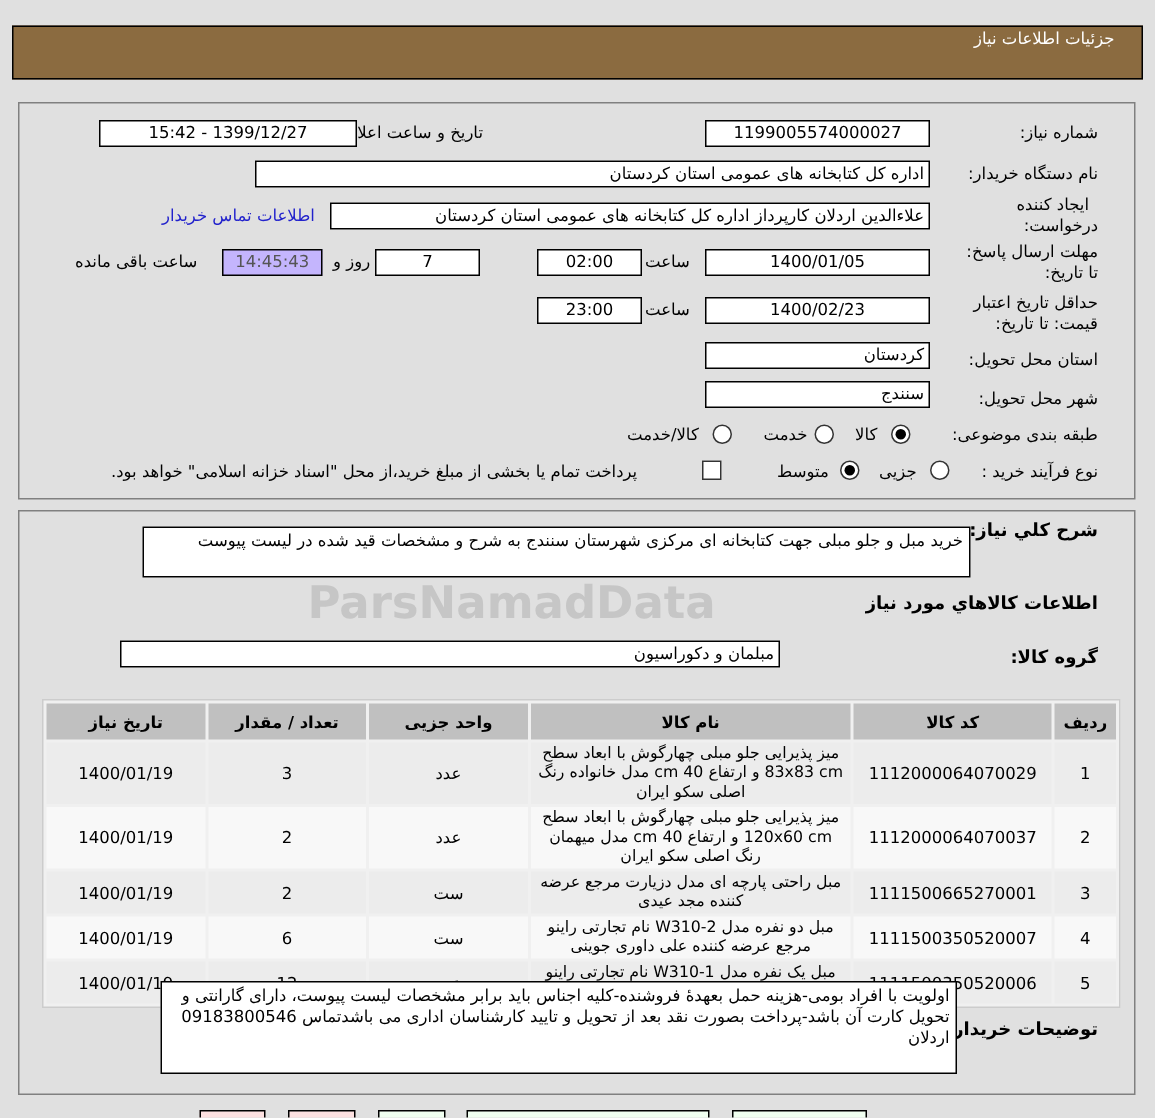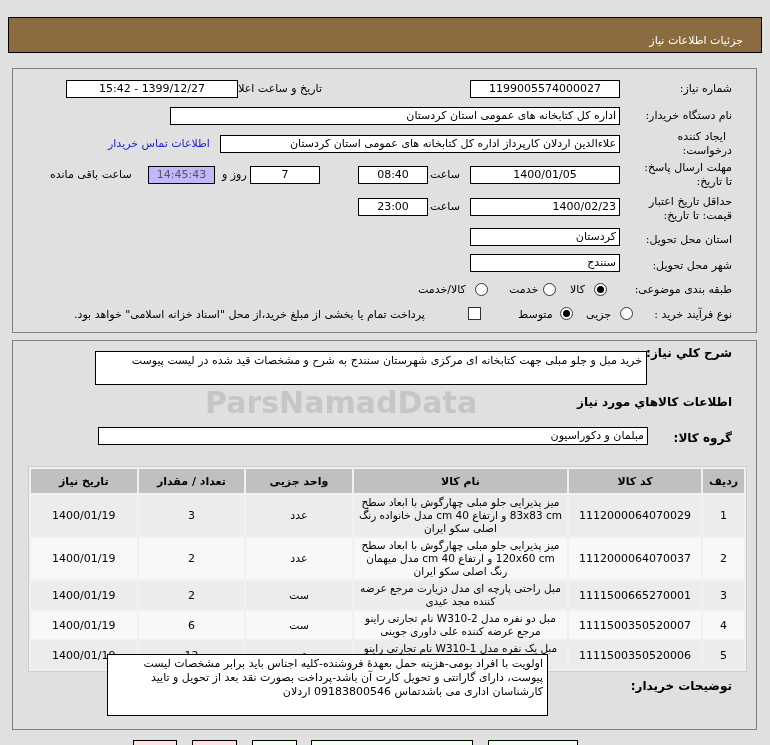--- a/index.html
+++ b/index.html
@@ -9,21 +9,21 @@
     background: #e0e0e0;
     font-family: "DejaVu Sans", sans-serif;
     font-size: 11px; color: #000;
     direction: rtl; position: relative;
   }
   .page-header {
     position: absolute; left: 8px; top: 17px; width: 754px; height: 36px;
     background: #8b6b40; border: 1px solid #000;
   }
   .page-header span {
-    position: absolute; right: 18px; top: 16px;
+    position: absolute; right: 18px; top: 1px;
     color: #fff; font-size: 11px;
   }
   .panel {
     position: absolute; border: 1px solid #808080; background: #e0e0e0;
   }
   .panel1 { left: 12px; top: 68px; width: 745px; height: 265px; }
   .panel2 { left: 12px; top: 340px; width: 745px; height: 390px; }
   .lbl { position: absolute; font-size: 11px; color: #000; white-space: nowrap; }
   .lbl-bold { font-weight: bold; font-size: 12px; }
   .fld {
@@ -91,29 +91,29 @@
 
 <span class="lbl" style="right:44px; top:130px;">ایجاد کننده</span>
 <span class="lbl" style="right:38px; top:144px;">درخواست:</span>
 <div class="fld right" style="left:220px; top:135px; width:400px;">علاءالدین اردلان کارپرداز اداره کل کتابخانه های عمومی استان کردستان</div>
 <span class="link" style="left:108px; top:137px;">اطلاعات تماس خریدار</span>
 
 <span class="lbl" style="right:38px; top:161px;">مهلت ارسال پاسخ:</span>
 <span class="lbl" style="right:38px; top:175px;">تا تاریخ:</span>
 <div class="fld" style="left:470px; top:166px; width:150px;">1400/01/05</div>
 <span class="lbl" style="left:430px; top:168px;">ساعت</span>
-<div class="fld" style="left:358px; top:166px; width:70px;">08:40</div>
+<div class="fld" style="left:358px; top:166px; width:70px;">02:00</div>
 <div class="fld" style="left:250px; top:166px; width:70px;">7</div>
 <span class="lbl" style="left:222px; top:168px;">روز و</span>
 <div class="fld remain" style="left:148px; top:166px; width:67px;">14:45:43</div>
 <span class="lbl" style="left:50px; top:168px;">ساعت باقی مانده</span>
 
 <span class="lbl" style="right:38px; top:195px;">حداقل تاریخ اعتبار</span>
 <span class="lbl" style="right:38px; top:209px;">قیمت: تا تاریخ:</span>
-<div class="fld" style="left:470px; top:198px; width:150px;text-align:right;">1400/02/23</div>
+<div class="fld" style="left:470px; top:198px; width:150px;">1400/02/23</div>
 <span class="lbl" style="left:430px; top:200px;">ساعت</span>
 <div class="fld" style="left:358px; top:198px; width:70px;">23:00</div>
 
 <span class="lbl" style="right:38px; top:233px;">استان محل تحویل:</span>
 <div class="fld right" style="left:470px; top:228px; width:150px;">کردستان</div>
 
 <span class="lbl" style="right:38px; top:259px;">شهر محل تحویل:</span>
 <div class="fld right" style="left:470px; top:254px; width:150px;">سنندج</div>
 
 <span class="lbl" style="right:38px; top:283px;">طبقه بندی موضوعی:</span>
@@ -135,21 +135,21 @@
 <div class="panel panel2"></div>
 
 <span class="wm" style="left:205px; top:385px; font-size:30px;">ParsNamadData</span>
 
 <span class="lbl lbl-bold" style="right:38px; top:346px;">شرح کلي نياز:</span>
 <div class="desc-box" style="left:95px; top:351px; width:552px; height:34px;">خرید مبل و جلو مبلی جهت کتابخانه ای مرکزی شهرستان سنندج به شرح و مشخصات قید شده در لیست پیوست</div>
 
 <span class="lbl lbl-bold" style="right:38px; top:395px;">اطلاعات کالاهاي مورد نياز</span>
 
 <span class="lbl lbl-bold" style="right:38px; top:431px;margin-left:36px;">گروه کالا:</span>
-<div class="fld right" style="left:98px; top:427px; width:550px;">مبلمان و دکوراسیون</div>
+<div class="fld right" style="left:80px; top:427px; width:440px;">مبلمان و دکوراسیون</div>
 
 <table class="items">
   <thead>
     <tr>
       <th style="width:24px;">ردیف</th>
       <th style="width:98px;">کد کالا</th>
       <th style="width:194px;">نام کالا</th>
       <th style="width:96px;">واحد جزیی</th>
       <th style="width:96px;">تعداد / مقدار</th>
       <th style="width:96px;">تاریخ نیاز</th>
@@ -193,19 +193,19 @@
       <td>1111500350520006</td>
       <td class="name">مبل یک نفره مدل W310-1 نام تجارتی راینو مرجع عرضه کننده علی داوری جوینی</td>
       <td>عدد</td>
       <td>12</td>
       <td>1400/01/19</td>
     </tr>
   </tbody>
 </table>
 
 <span class="lbl lbl-bold" style="right:38px; top:679px;">توضیحات خریدار:</span>
-<div class="desc-box" style="left:107px; top:654px; width:441px; height:62px;">اولویت با افراد بومی-هزینه حمل بعهدۀ فروشنده-کلیه اجناس باید برابر مشخصات لیست پیوست، دارای گارانتی و تحویل کارت آن باشد-پرداخت بصورت نقد بعد از تحویل و تایید کارشناسان اداری می باشدتماس 09183800546 اردلان</div>
+<div class="desc-box" style="left:107px; top:654px; width:531px; height:62px;">اولویت با افراد بومی-هزینه حمل بعهدۀ فروشنده-کلیه اجناس باید برابر مشخصات لیست پیوست، دارای گارانتی و تحویل کارت آن باشد-پرداخت بصورت نقد بعد از تحویل و تایید کارشناسان اداری می باشدتماس 09183800546 اردلان</div>
 
 <div class="btn" style="left:133px; width:44px; background:#fde0e0;"></div>
 <div class="btn" style="left:192px; width:45px; background:#fde0e0;"></div>
 <div class="btn" style="left:252px; width:45px; background:#f0fff0;"></div>
 <div class="btn" style="left:311px; width:162px; background:#f0fff0;"></div>
 <div class="btn" style="left:488px; width:90px; background:#f0fff0;"></div>
 
 </body></html>

